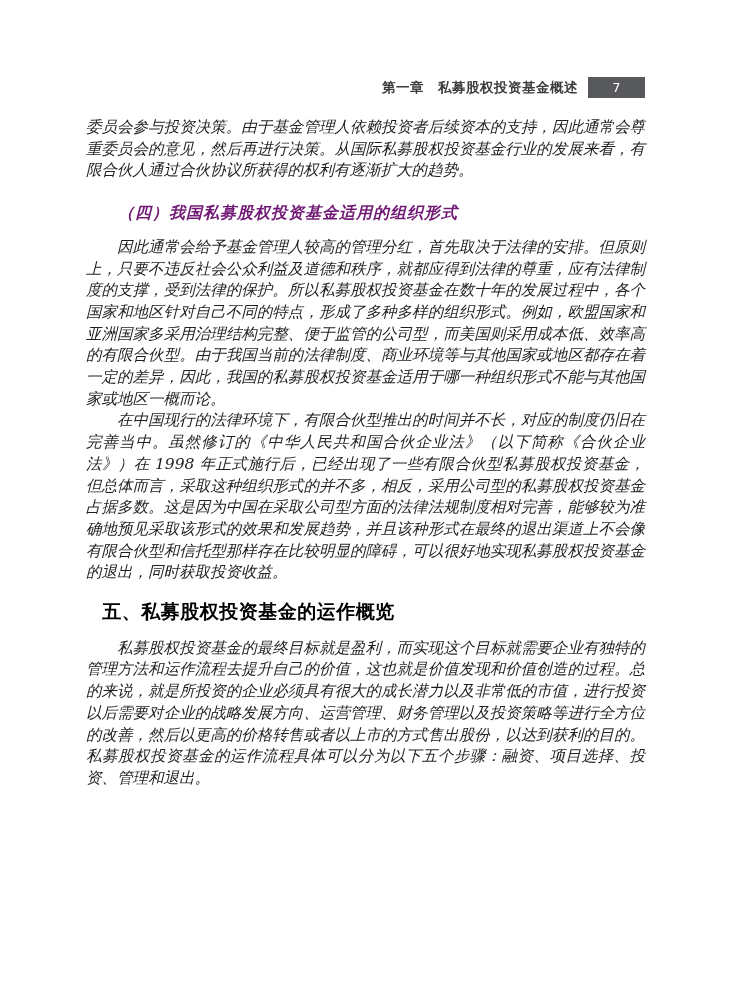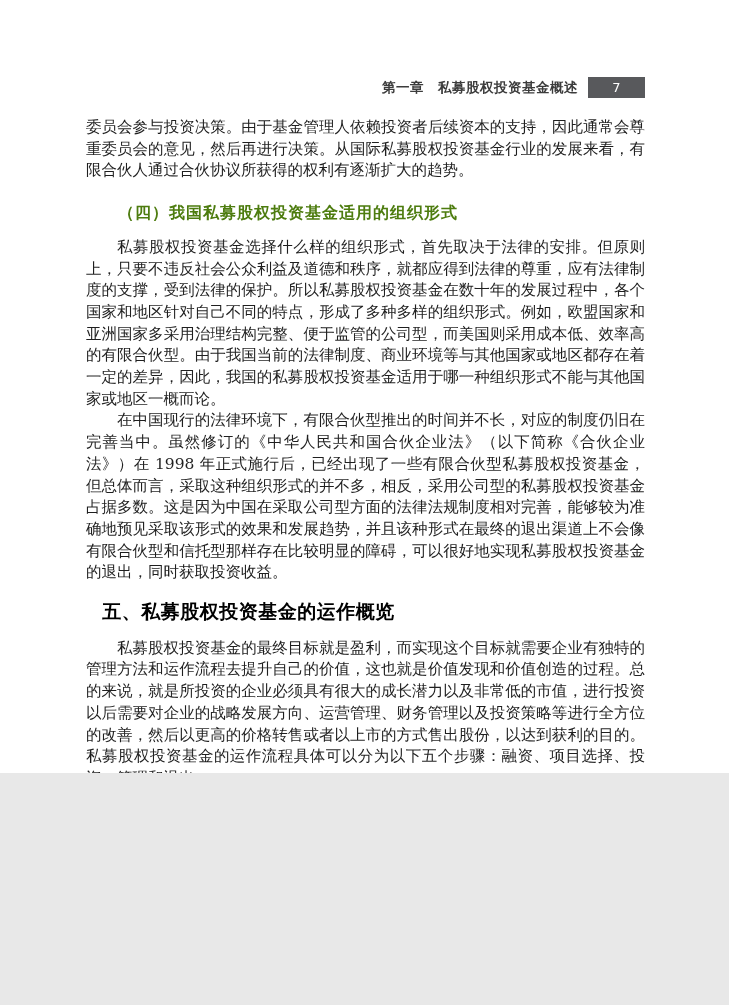--- a/index.html
+++ b/index.html
@@ -1,21 +1,21 @@
 <!DOCTYPE html>
 <html><head>
 <meta charset="utf-8">
 <style>
   html, body { margin: 0; padding: 0; }
   body { background: #e8e8e8; }
 
   .page {
     position: relative;
     width: 729px;
-    height: 773px;
+    height: 1005px;
     margin: 0 auto;
     background: #ffffff;
     overflow: hidden;
     font-family: "DejaVu Serif", "Liberation Serif", serif;
   }
 
   .running-head {
     margin: 0 84px 0 86px;
     padding-top: 77px;
     display: flex;
@@ -47,31 +47,33 @@
     margin: 19px 84px 0 86px;
     color: #1f1f1f;
     font-size: 15.5px;
     line-height: 21.7px;
     text-align: justify;
   }
 
   .para {
     margin: 0;
     text-indent: 2em;
+    font-style: italic;
   }
   .para.continuation { text-indent: 0; }
 
   .sub-heading {
     font-size: 16px;
     font-weight: 600;
-    color: #4d7c0f;
+    color: #701a75;
     margin: 20px 0 13px 0;
     text-indent: 2em;
     font-family: "DejaVu Serif", "Liberation Serif", serif;
     letter-spacing: 1px;
+    font-style: italic;
   }
 
   .main-heading {
     font-family: "DejaVu Sans", "Liberation Sans", sans-serif;
     font-size: 19px;
     font-weight: bold;
     color: #000000;
     margin: 17px 0 15px 0;
     text-indent: 0.85em;
     letter-spacing: 0.5px;
@@ -87,21 +89,21 @@
     <span class="folio">7</span>
   </header>
 
   <main class="body-text">
 
     <p class="para continuation">委员会参与投资决策。由于基金管理人依赖投资者后续资本的支持，因此通常会尊重委员会的意见，然后再进行决策。从国际私募股权投资基金行业的发展来看，有限合伙人通过合伙协议所获得的权利有逐渐扩大的趋势。</p>
 
 
     <h3 class="sub-heading">（四）我国私募股权投资基金适用的组织形式</h3>
 
-    <p class="para">私募股权投资基金选择什么样的组织形式，首先取决于法律的安排。但原则上，只要不违反社会公众利益及道德和秩序，就都应得到法律的尊重，应有法律制度的支撑，受到法律的保护。所以私募股权投资基金在数十年的发展过程中，各个国家和地区针对自己不同的特点，形成了多种多样的组织形式。例如，欧盟国家和亚洲国家多采用治理结构完整、便于监管的公司型，而美国则采用成本低、效率高的有限合伙型。由于我国当前的法律制度、商业环境等与其他国家或地区都存在着一定的差异，因此，我国的私募股权投资基金适用于哪一种组织形式不能与其他国家或地区一概而论。</p>
+    <p class="para">因此通常会给予基金管理人较高的管理分红，首先取决于法律的安排。但原则上，只要不违反社会公众利益及道德和秩序，就都应得到法律的尊重，应有法律制度的支撑，受到法律的保护。所以私募股权投资基金在数十年的发展过程中，各个国家和地区针对自己不同的特点，形成了多种多样的组织形式。例如，欧盟国家和亚洲国家多采用治理结构完整、便于监管的公司型，而美国则采用成本低、效率高的有限合伙型。由于我国当前的法律制度、商业环境等与其他国家或地区都存在着一定的差异，因此，我国的私募股权投资基金适用于哪一种组织形式不能与其他国家或地区一概而论。</p>
 
     <p class="para">在中国现行的法律环境下，有限合伙型推出的时间并不长，对应的制度仍旧在完善当中。虽然修订的《中华人民共和国合伙企业法》（以下简称《合伙企业法》）在 1998 年正式施行后，已经出现了一些有限合伙型私募股权投资基金，但总体而言，采取这种组织形式的并不多，相反，采用公司型的私募股权投资基金占据多数。这是因为中国在采取公司型方面的法律法规制度相对完善，能够较为准确地预见采取该形式的效果和发展趋势，并且该种形式在最终的退出渠道上不会像有限合伙型和信托型那样存在比较明显的障碍，可以很好地实现私募股权投资基金的退出，同时获取投资收益。</p>
 
 
     <h2 class="main-heading">五、私募股权投资基金的运作概览</h2>
 
     <p class="para">私募股权投资基金的最终目标就是盈利，而实现这个目标就需要企业有独特的管理方法和运作流程去提升自己的价值，这也就是价值发现和价值创造的过程。总的来说，就是所投资的企业必须具有很大的成长潜力以及非常低的市值，进行投资以后需要对企业的战略发展方向、运营管理、财务管理以及投资策略等进行全方位的改善，然后以更高的价格转售或者以上市的方式售出股份，以达到获利的目的。私募股权投资基金的运作流程具体可以分为以下五个步骤：融资、项目选择、投资、管理和退出。</p>
 
   </main>
 </div>

